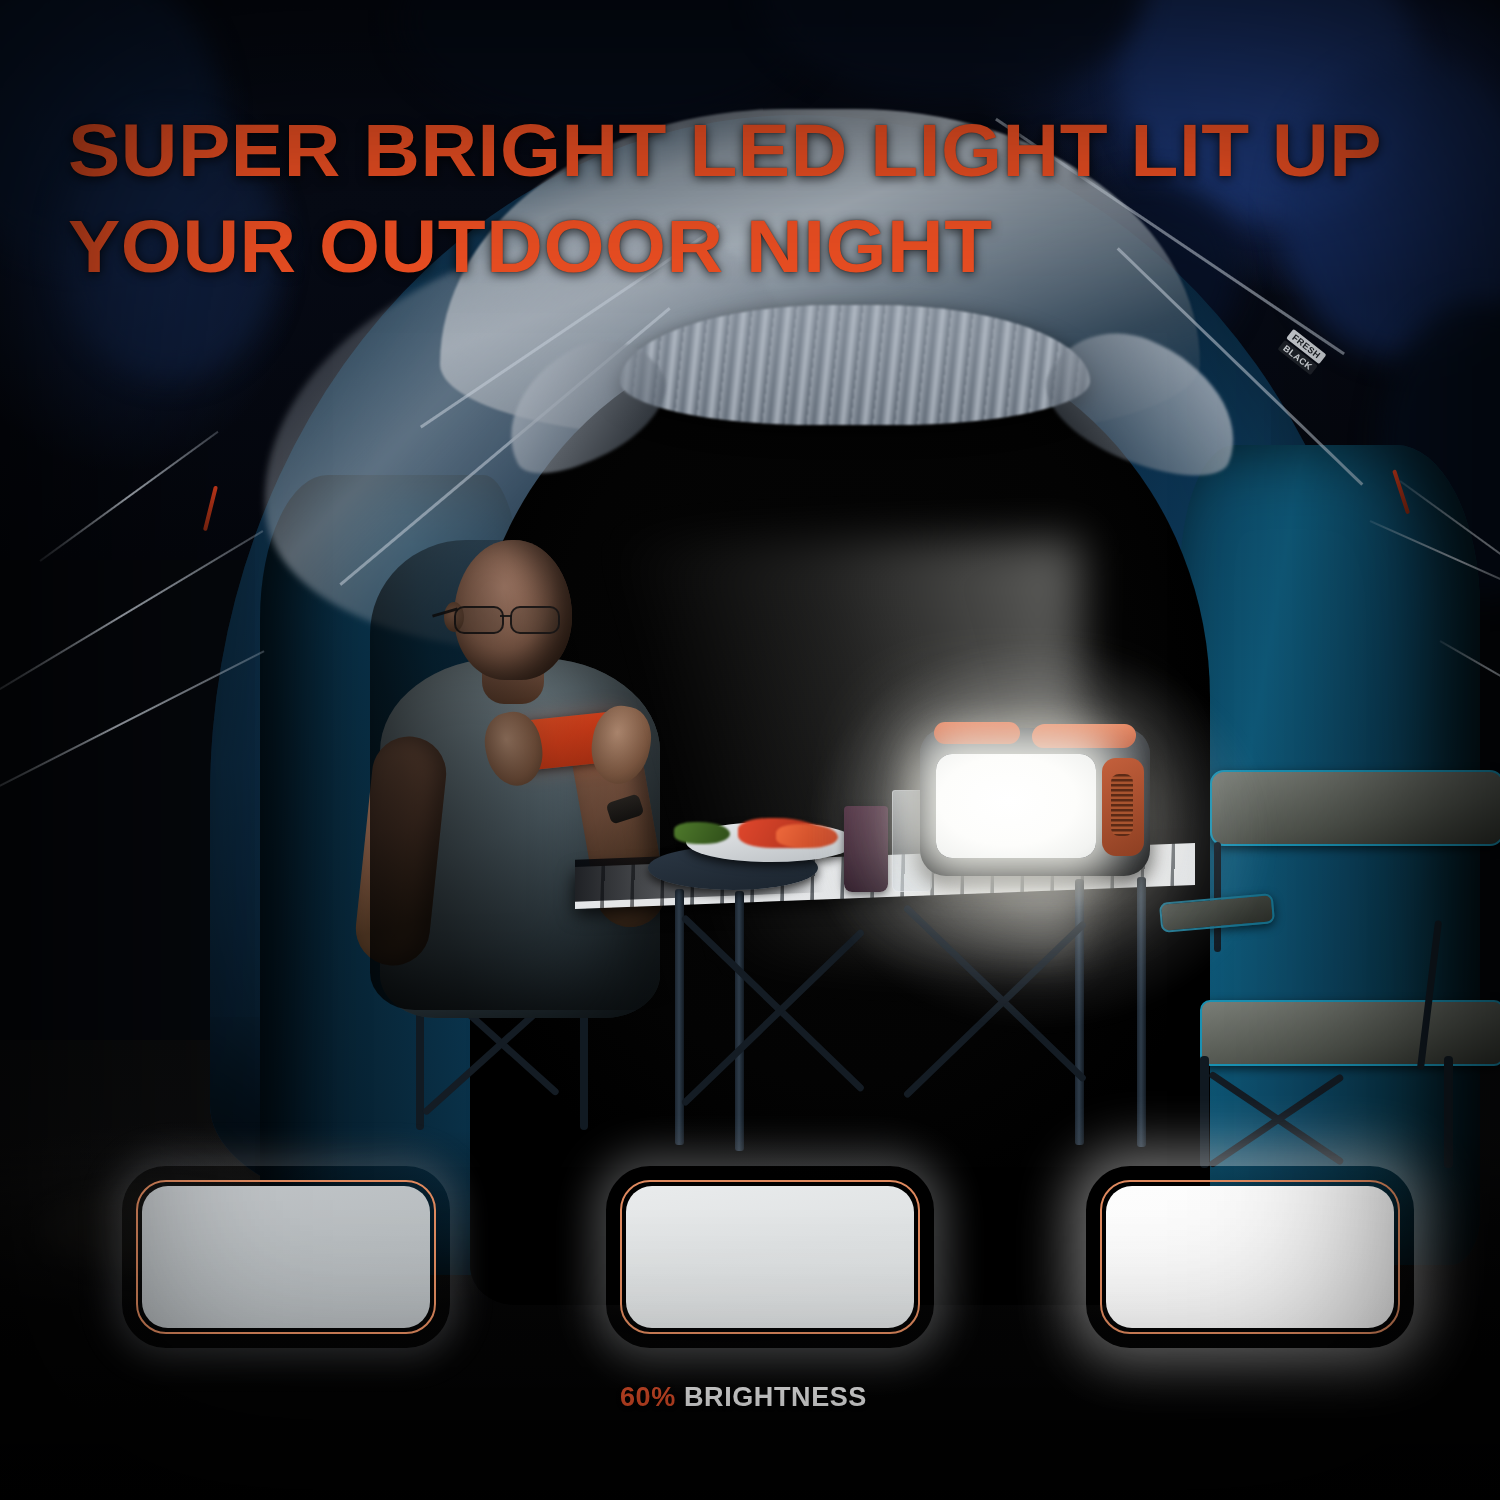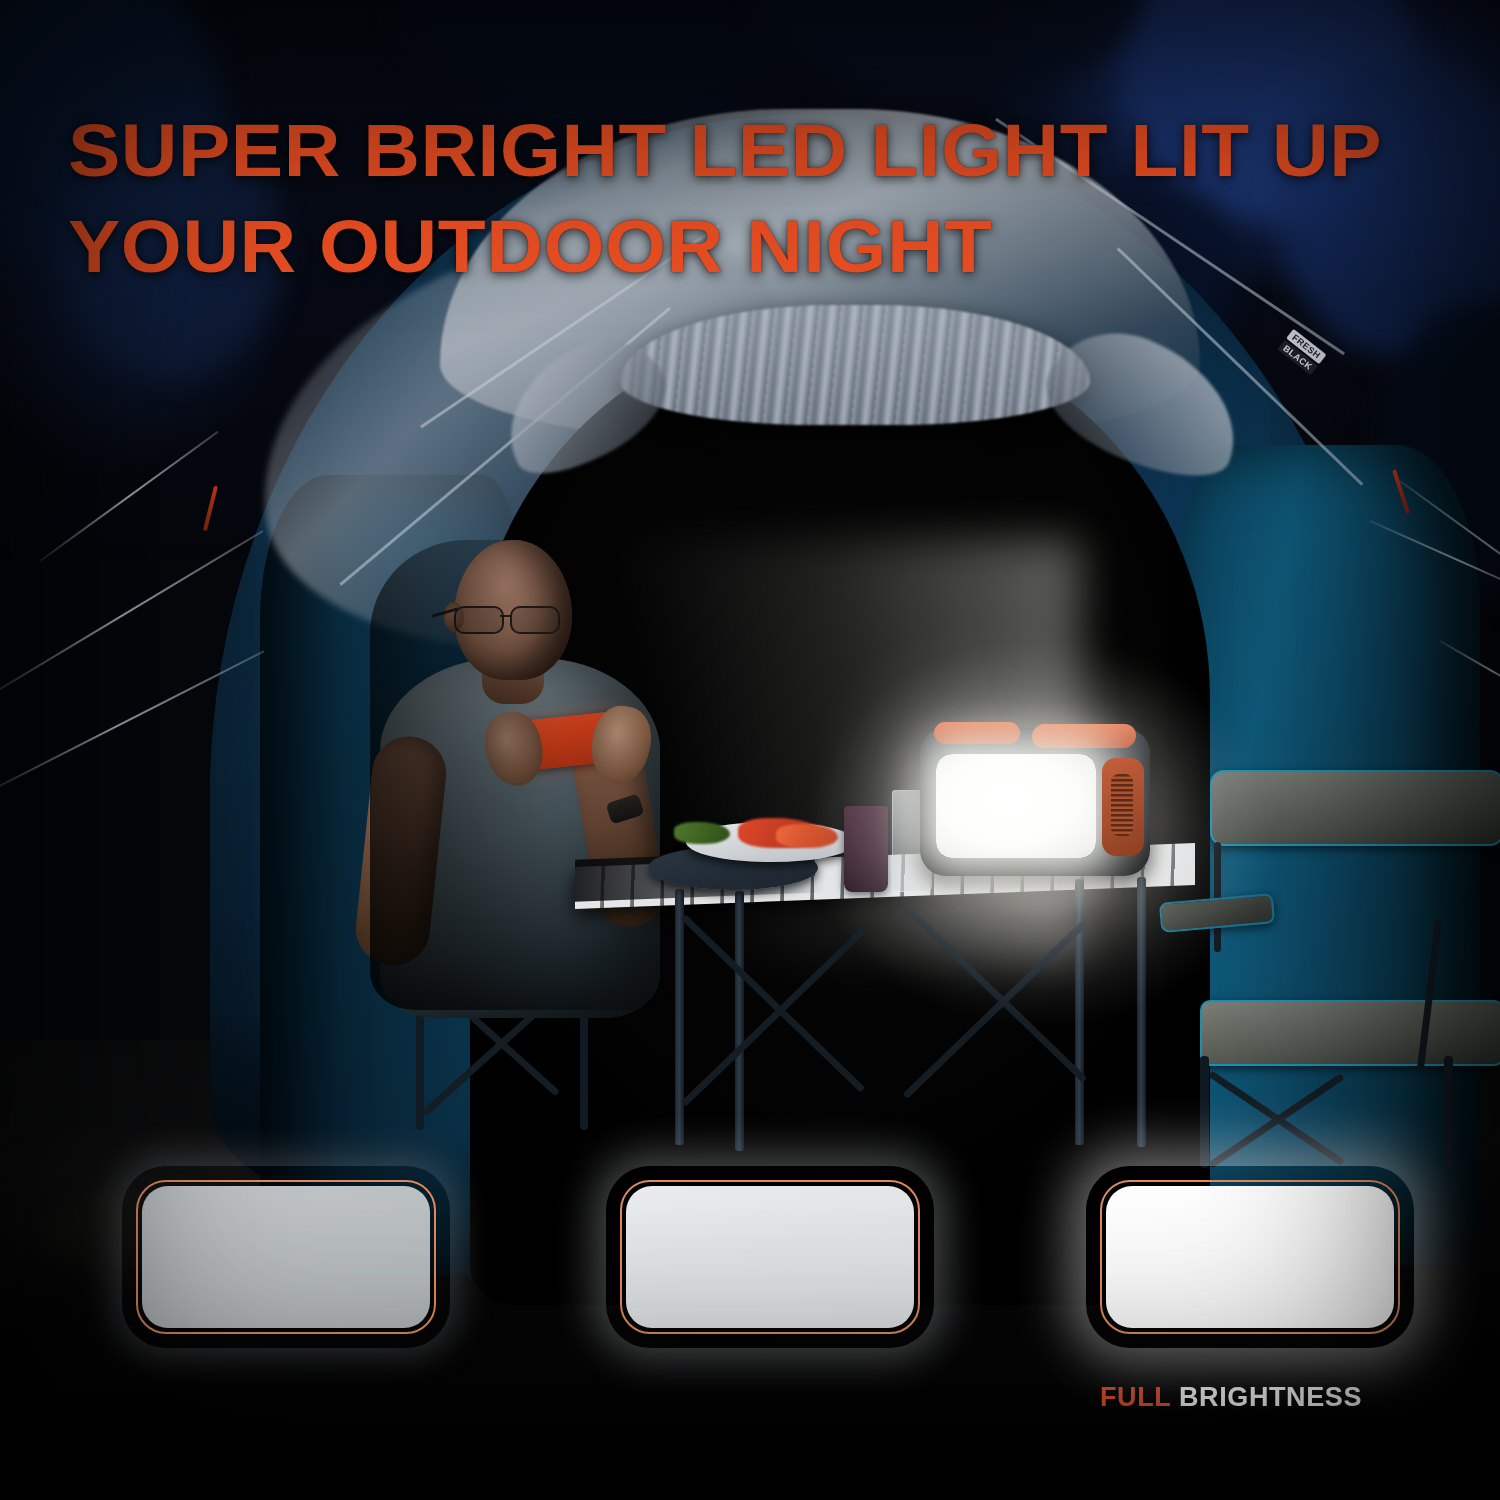--- a/index.html
+++ b/index.html
@@ -556,28 +556,28 @@
     <div class="sw-item" id="sw-0" style="left:136px;">
       <div class="sw-box">
         <div class="inner"></div>
       </div>
     </div>
 
     <div class="sw-item" id="sw-1" style="left:620px;">
       <div class="sw-box">
         <div class="inner"></div>
       </div>
+      <div class="sw-label">
+        <span class="pct">60%</span> 
+        <span>BRIGHTNESS</span>
+      </div>
     </div>
 
     <div class="sw-item" id="sw-2" style="left:1100px;">
       <div class="sw-box">
         <div class="inner"></div>
       </div>
-      <div class="sw-label">
-        <span class="pct">FULL</span> 
-        <span>BRIGHTNESS</span>
-      </div>
     </div>
 
   </div>
 
   <div class="layer" id="edge-vignette"></div>
 </div>
 
 </body></html>

